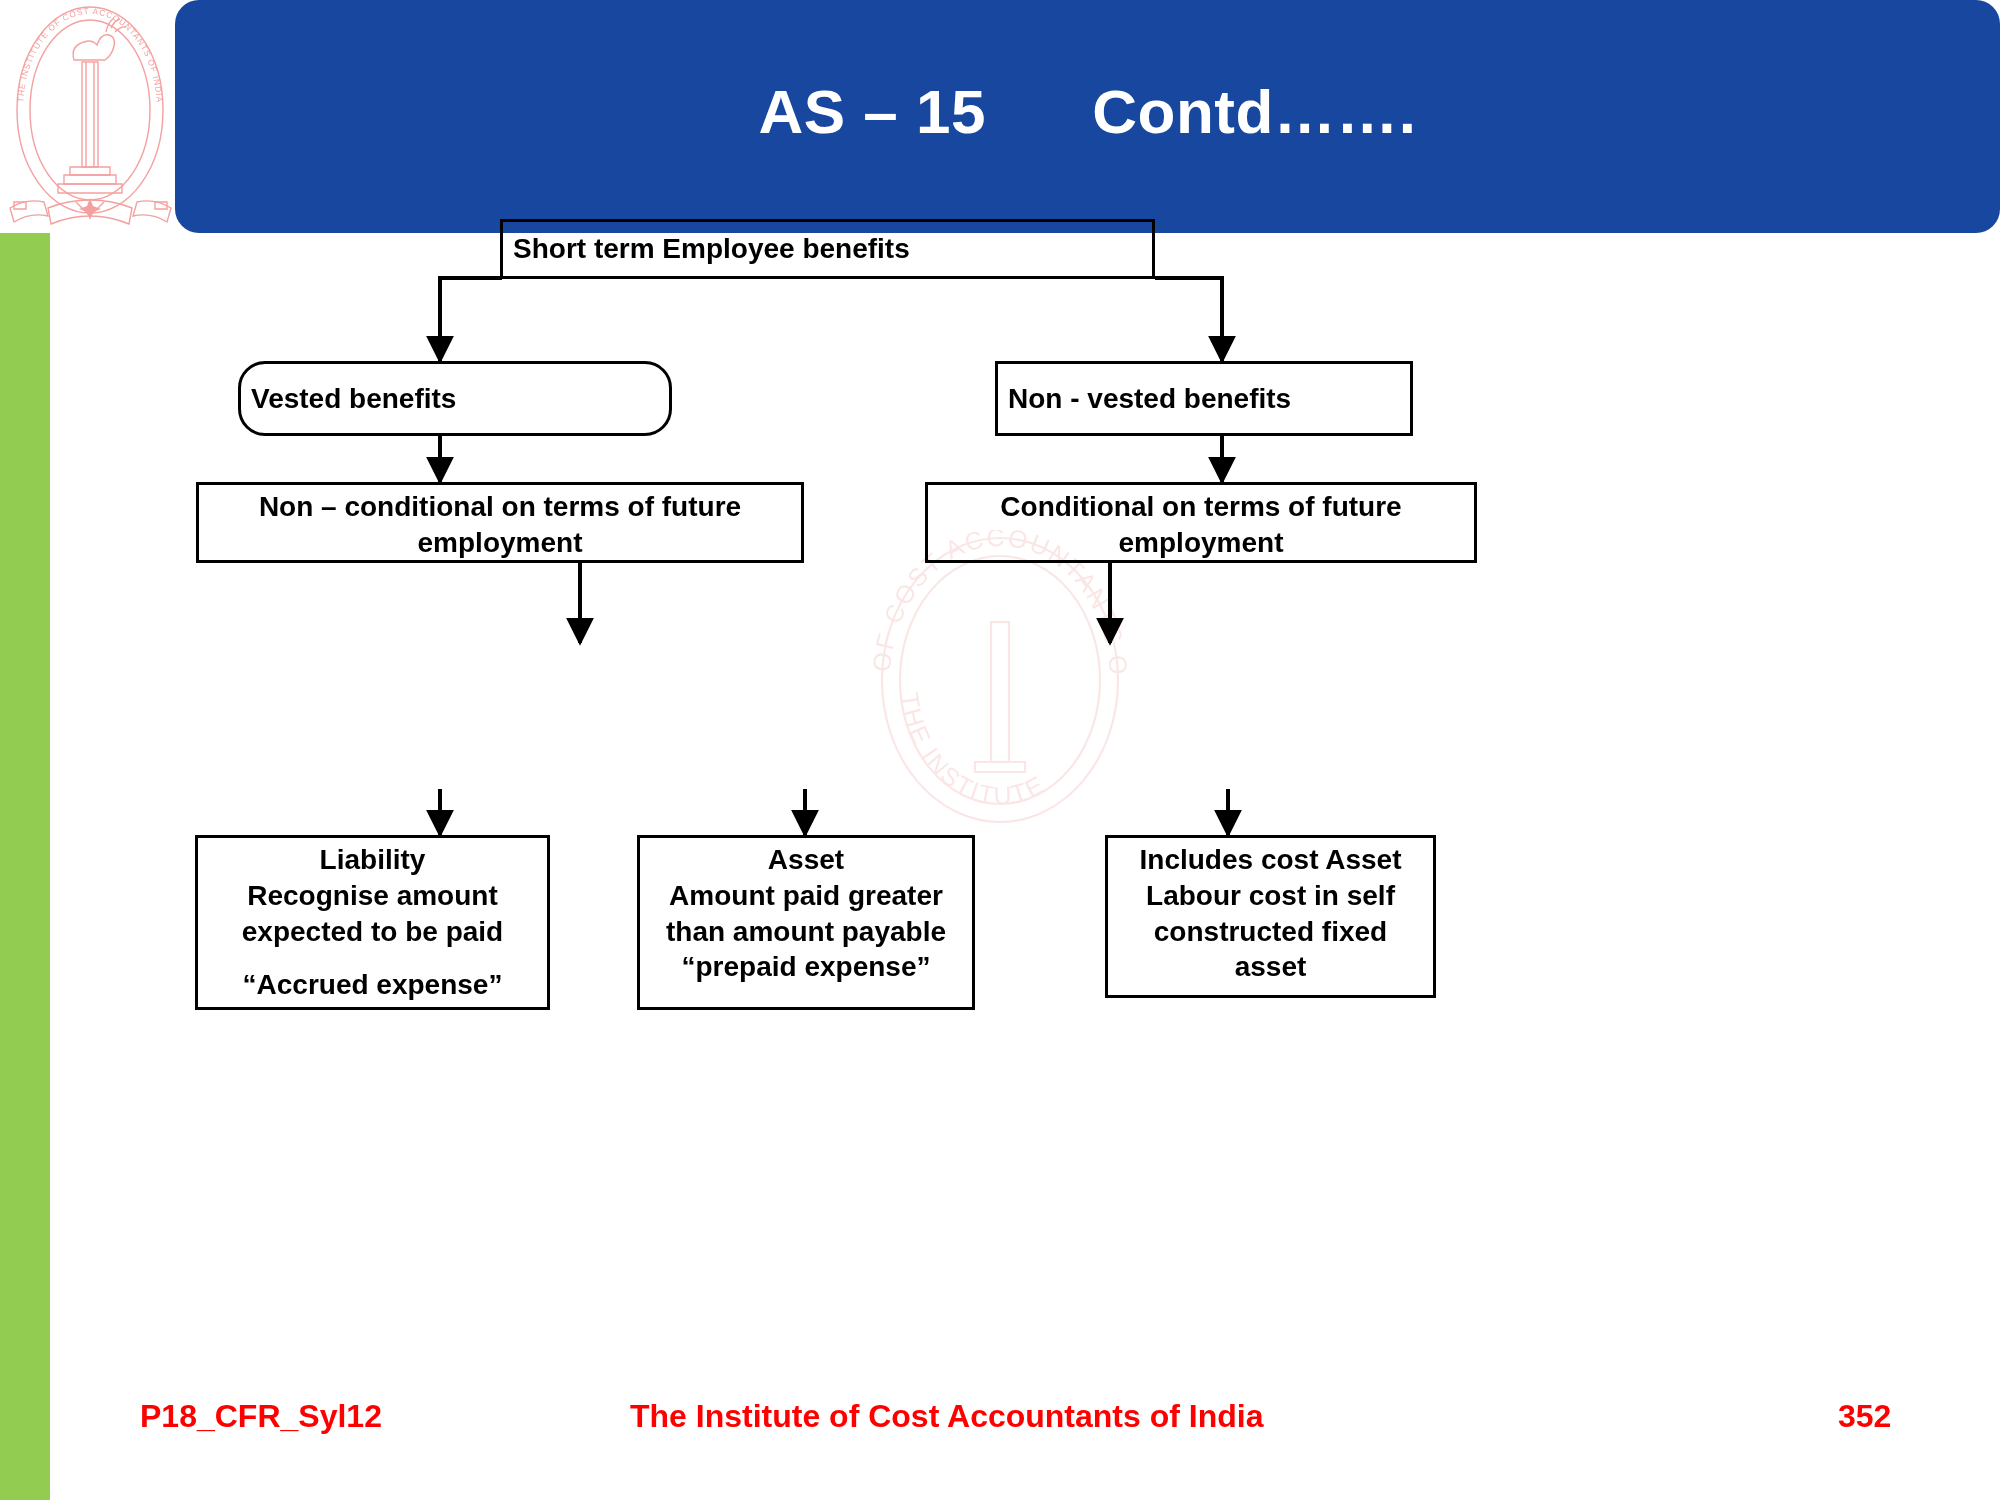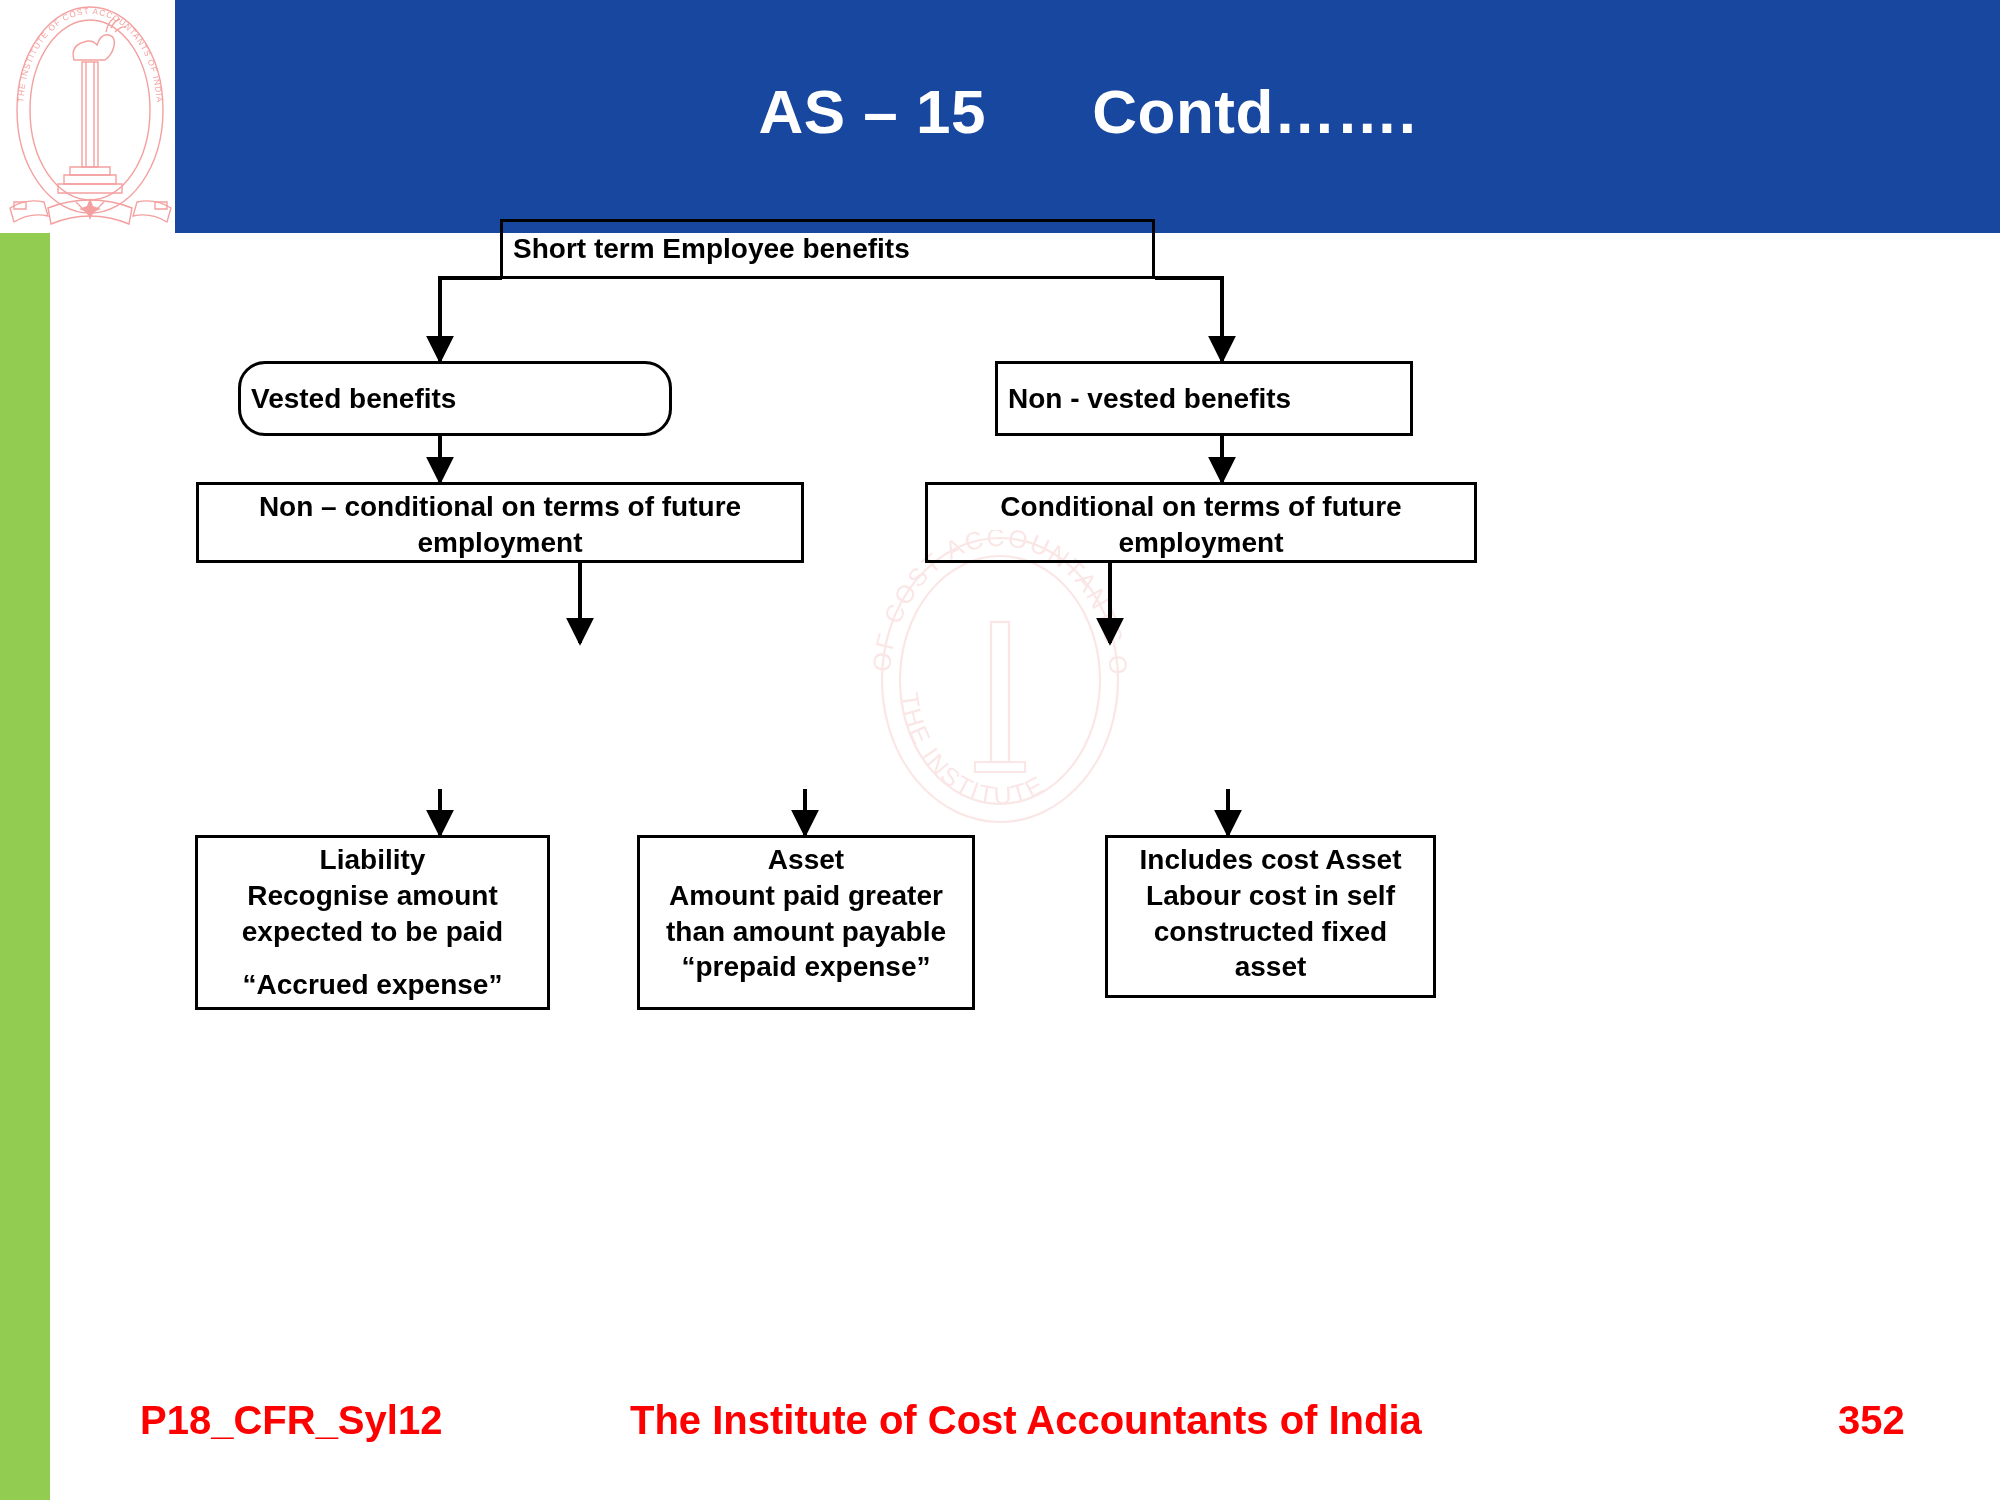--- a/index.html
+++ b/index.html
@@ -7,21 +7,21 @@
     width:2000px;height:1500px;
     background:#ffffff;
     font-family:"Liberation Sans", sans-serif;
     position:relative;
     overflow:hidden;
   }
   
   .header-bar{
     position:absolute;left:175px;top:0;width:1825px;height:233px;
     background:#17479e;
-    display:flex;align-items:center;justify-content:center;
+    display:flex;align-items:center;justify-content:center;border-radius:24px;
   }
   .header-title{
     color:#ffffff;
     font-size:62px;
     font-weight:bold;
     letter-spacing:0.5px;
     white-space:pre;
     margin-top:-10px;
   }
   
@@ -64,21 +64,21 @@
   .rm-inner{width:100%;}
   .rm-title{font-weight:bold;font-size:28px;}
   .rm-bullet{font-weight:bold;font-size:28px;text-align:left;}
   .rm-b1{margin-top:4px;padding-left:95px;}
   .rm-b2{margin-top:34px;padding-left:20px;}
   .spacer-line{height:20px;}
   svg.links{position:absolute;left:0;top:0;width:2000px;height:1150px;z-index:1;pointer-events:none;}
   
   .footer{
     position:absolute;left:0;top:1398px;width:2000px;height:60px;
-    color:#ff0000;font-weight:bold;font-size:40px;
+    color:#ff0000;font-weight:bold;font-size:32px;
   }
   .footer .f-left{position:absolute;left:140px;top:0;}
   .footer .f-mid{position:absolute;left:630px;top:0;}
   .footer .f-right{position:absolute;left:1838px;top:0;}
 </style>
 </head>
 <body>
 
 <div class="header-bar">
   <div class="header-title">AS – 15      Contd…….</div>

